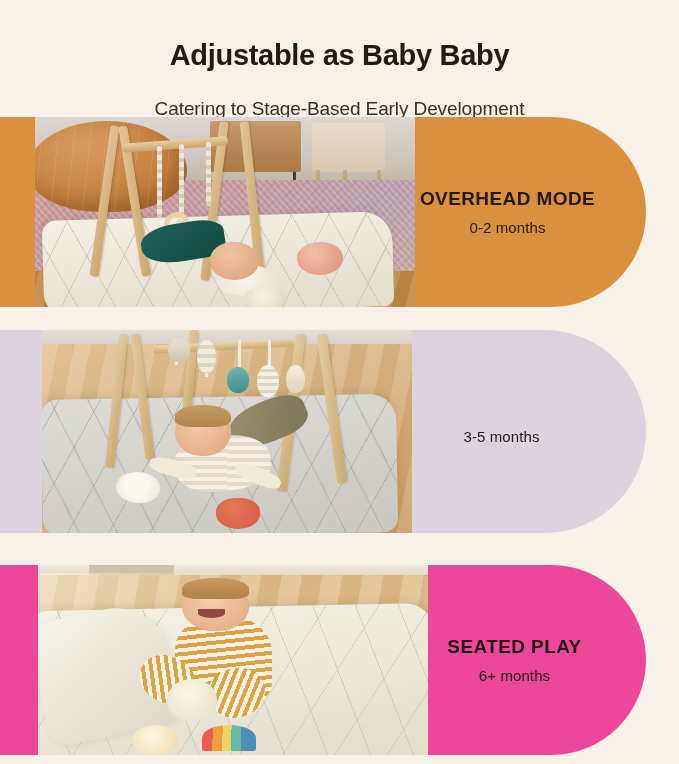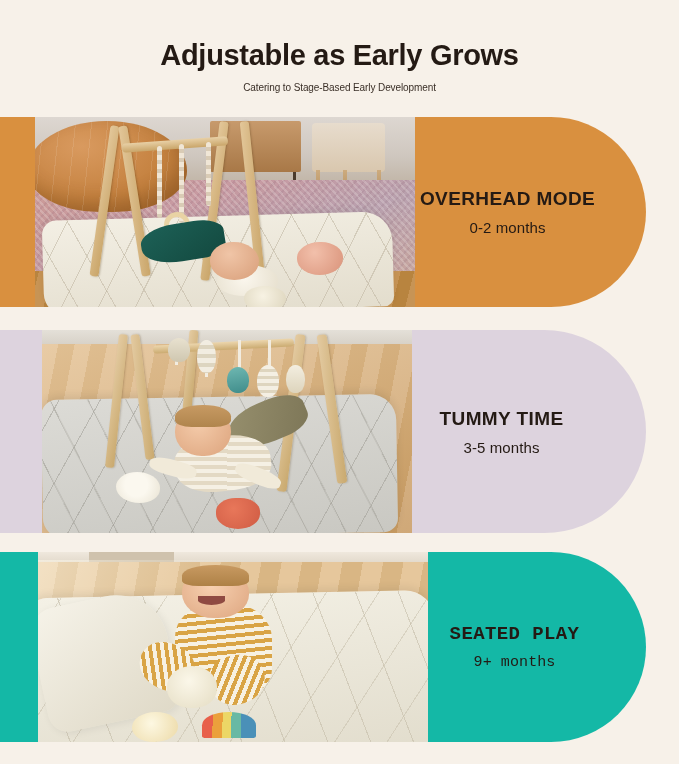--- a/index.html
+++ b/index.html
@@ -14,38 +14,38 @@
   
   #header { padding-top:40px; text-align:center; }
   #page-title {
     font-size:29px;
     font-weight:bold;
     color:#241A14;
     letter-spacing:-0.3px;
     line-height:1.05;
   }
   #page-subtitle {
-    margin-top:12px;
-    font-size:10px;
+    margin-top:28px;
+    font-size:19px;
     color:#3A2F27;
     letter-spacing:-0.1px;
   }
 
   
   .stage-row {
     position:absolute;
     left:0;
     height:190px;
     width:646px;
     border-radius:0 95px 95px 0;
     overflow:hidden;
   }
   #stage-row-0 { top:117px; height:190px; background:#D9903F; }
   #stage-row-1 { top:330px; height:203px; background:#DDD3DE; border-radius:0 102px 102px 0; }
-  #stage-row-2 { top:552px; height:190px; background:#14b8a6;font-family:Liberation Mono, monospace; }
+  #stage-row-2 { top:565px; height:190px; background:#ec4899; }
 
   .stage-photo {
     position:absolute;
     top:0;
     height:100%;
     overflow:hidden;
     background:#cfc6bb;
   }
   #stage-row-0 .stage-photo { left:35px; width:380px; }
   #stage-row-1 .stage-photo { left:42px; width:370px; }
@@ -224,21 +224,21 @@
               background:radial-gradient(circle at 42% 38%,#fdf8e2,#ecd9a6);
               border-radius:50% 46% 50% 46%; }
   .s3-rain  { position:absolute; left:42%; top:84%; width:14%; height:14%;
               border-radius:50% 50% 8% 8%;
               background:linear-gradient(92deg,#e8604a 0 20%,#eba03c 20% 38%,#ecd766 38% 54%,#68b9a4 54% 72%,#4a90b8 72% 100%); }
 </style>
 </head>
 <body>
 
 <div id="header">
-  <div id="page-title">Adjustable as Early Grows</div>
+  <div id="page-title">Adjustable as Baby Baby</div>
   <div id="page-subtitle">Catering to Stage-Based Early Development</div>
 </div>
 
 <div class="stage-row" id="stage-row-0">
   <div class="stage-photo">
     <div class="scene">
       <div class="s1-wall"></div>
       <div class="s1-cabinet"></div>
       <div class="s1-cab-leg" style="left:48%"></div>
       <div class="s1-cab-leg" style="left:68%"></div>
@@ -307,21 +307,20 @@
       <div class="s2-body"></div>
       <div class="s2-arm" style="left:29%;top:64%;width:13%;height:8%;transform:rotate(14deg)"></div>
       <div class="s2-arm" style="left:52%;top:68%;width:13%;height:8%;transform:rotate(22deg)"></div>
       <div class="s2-head"></div>
       <div class="s2-hair"></div>
       <div class="s2-flow"></div>
       <div class="s2-straw"></div>
     </div>
   </div>
   <div class="stage-caption">
-    <div class="stage-name">TUMMY TIME</div>
     <div class="stage-age">3-5 months</div>
   </div>
 </div>
 
 <div class="stage-row" id="stage-row-2">
   <div class="stage-photo">
     <div class="scene">
       <div class="s3-wall"></div>
       <div class="s3-frame"></div>
       <div class="s3-floor"></div>
@@ -336,15 +335,15 @@
       <div class="s3-head"></div>
       <div class="s3-hair"></div>
       <div class="s3-mouth"></div>
       <div class="s3-toy1"></div>
       <div class="s3-toy2"></div>
       <div class="s3-rain"></div>
     </div>
   </div>
   <div class="stage-caption">
     <div class="stage-name">SEATED PLAY</div>
-    <div class="stage-age">9+ months</div>
+    <div class="stage-age">6+ months</div>
   </div>
 </div>
 
 </body></html>

